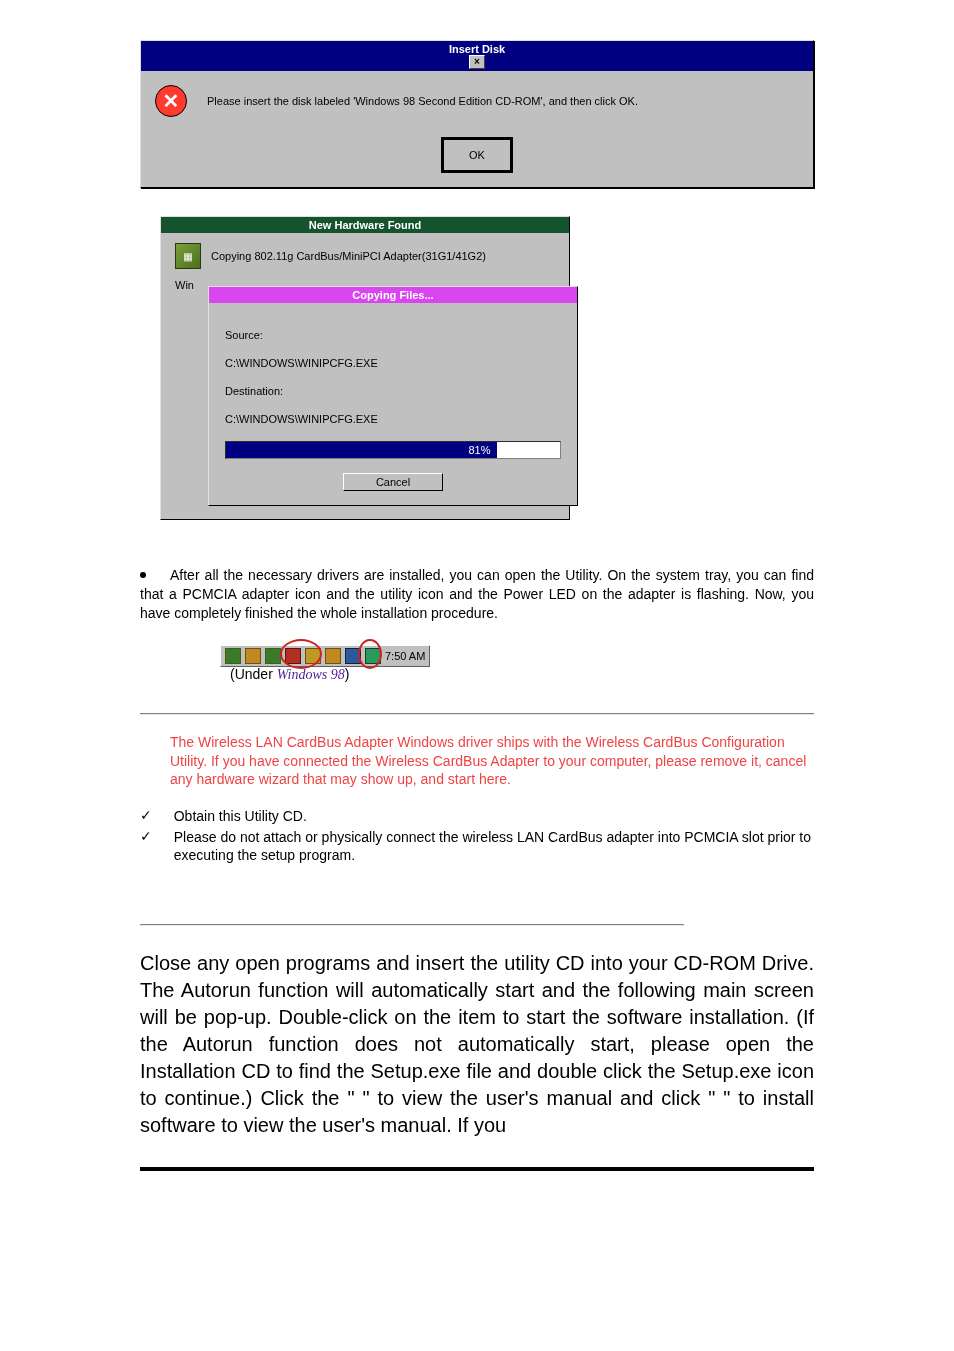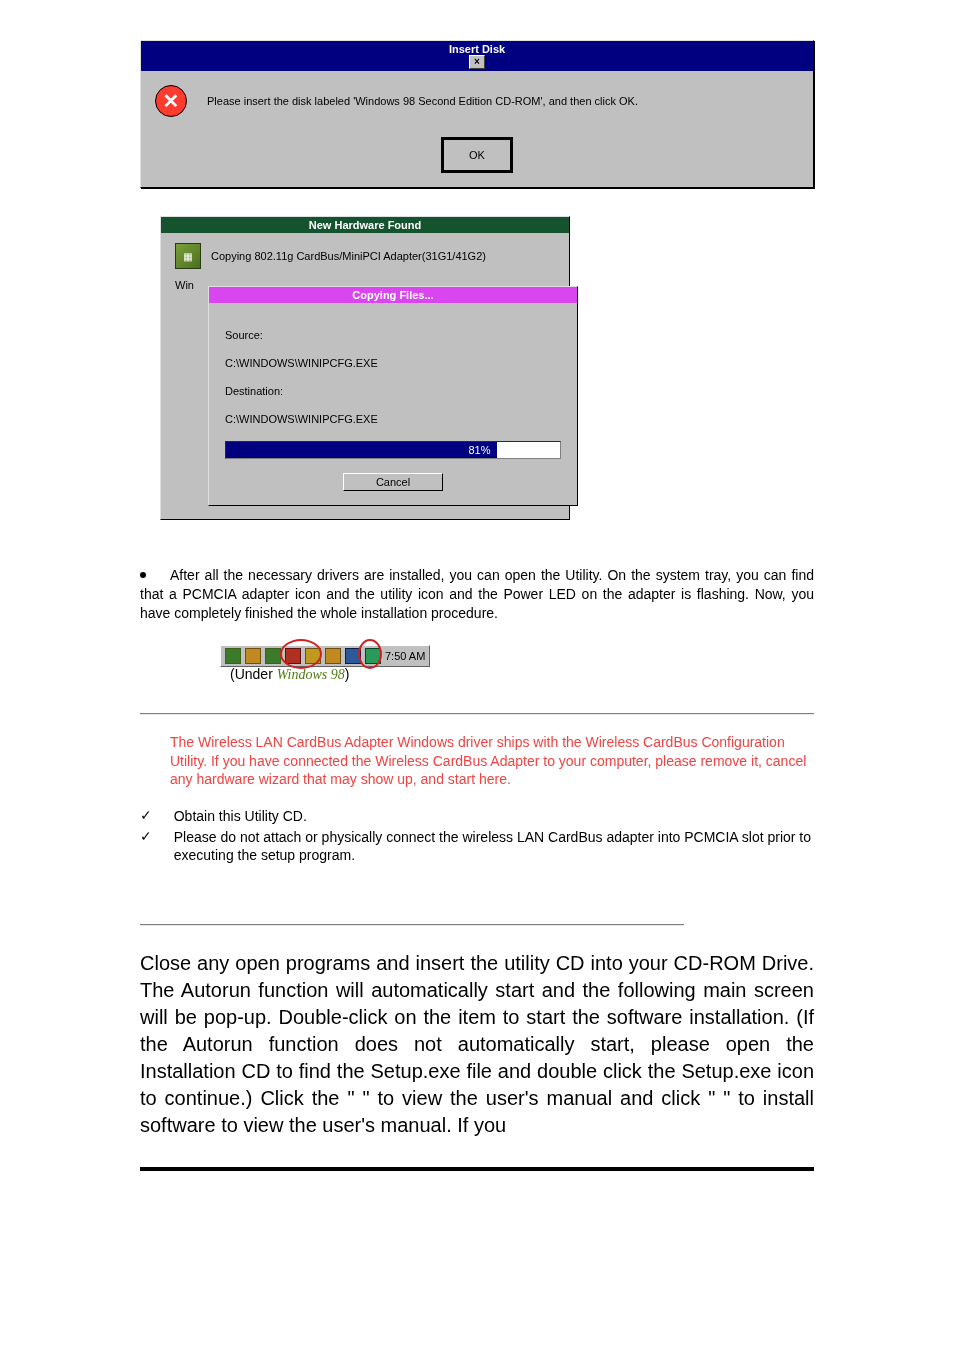--- a/index.html
+++ b/index.html
@@ -193,21 +193,21 @@
   .tray .ico.b{background:#c08a20;border-color:#705010;}
   .tray .ico.c{background:#b03020;border-color:#601010;}
   .tray .ico.d{background:#c09a20;border-color:#705010;}
   .tray .ico.e{background:#2a5a9a;border-color:#102040;}
   .tray .ico.f{background:#2a9a5a;border-color:#104020;}
   .circle-mark {
     position:absolute;border:2px solid #d02020;border-radius:50%;
   }
   .tray-rel { position:relative; display:inline-block;}
   .tray-caption { font-size:14px; margin-top:-2px; margin-left:10px;}
-  .red { color:#4d7c0f; font-style:italic; font-family: "Times New Roman", serif;}
+  .red { color:#4c1d95; font-style:italic; font-family: "Times New Roman", serif;}
   hr.sep {
     margin: 30px 0 18px 0;
     border:none;border-top:1px solid #808080;border-bottom:1px solid #e8e8e8;
   }
   .para {
     font-size:14px;line-height:1.35;color:#ef4444;margin:10px 0 4px 30px;
   }
   .check-list { margin:18px 0 0 0; font-size:14px; }
   .check-list .item { display:flex; gap:22px; margin:2px 0;}
   .check-list .tick { font-family: "Segoe UI Symbol", sans-serif; color:#000;}

